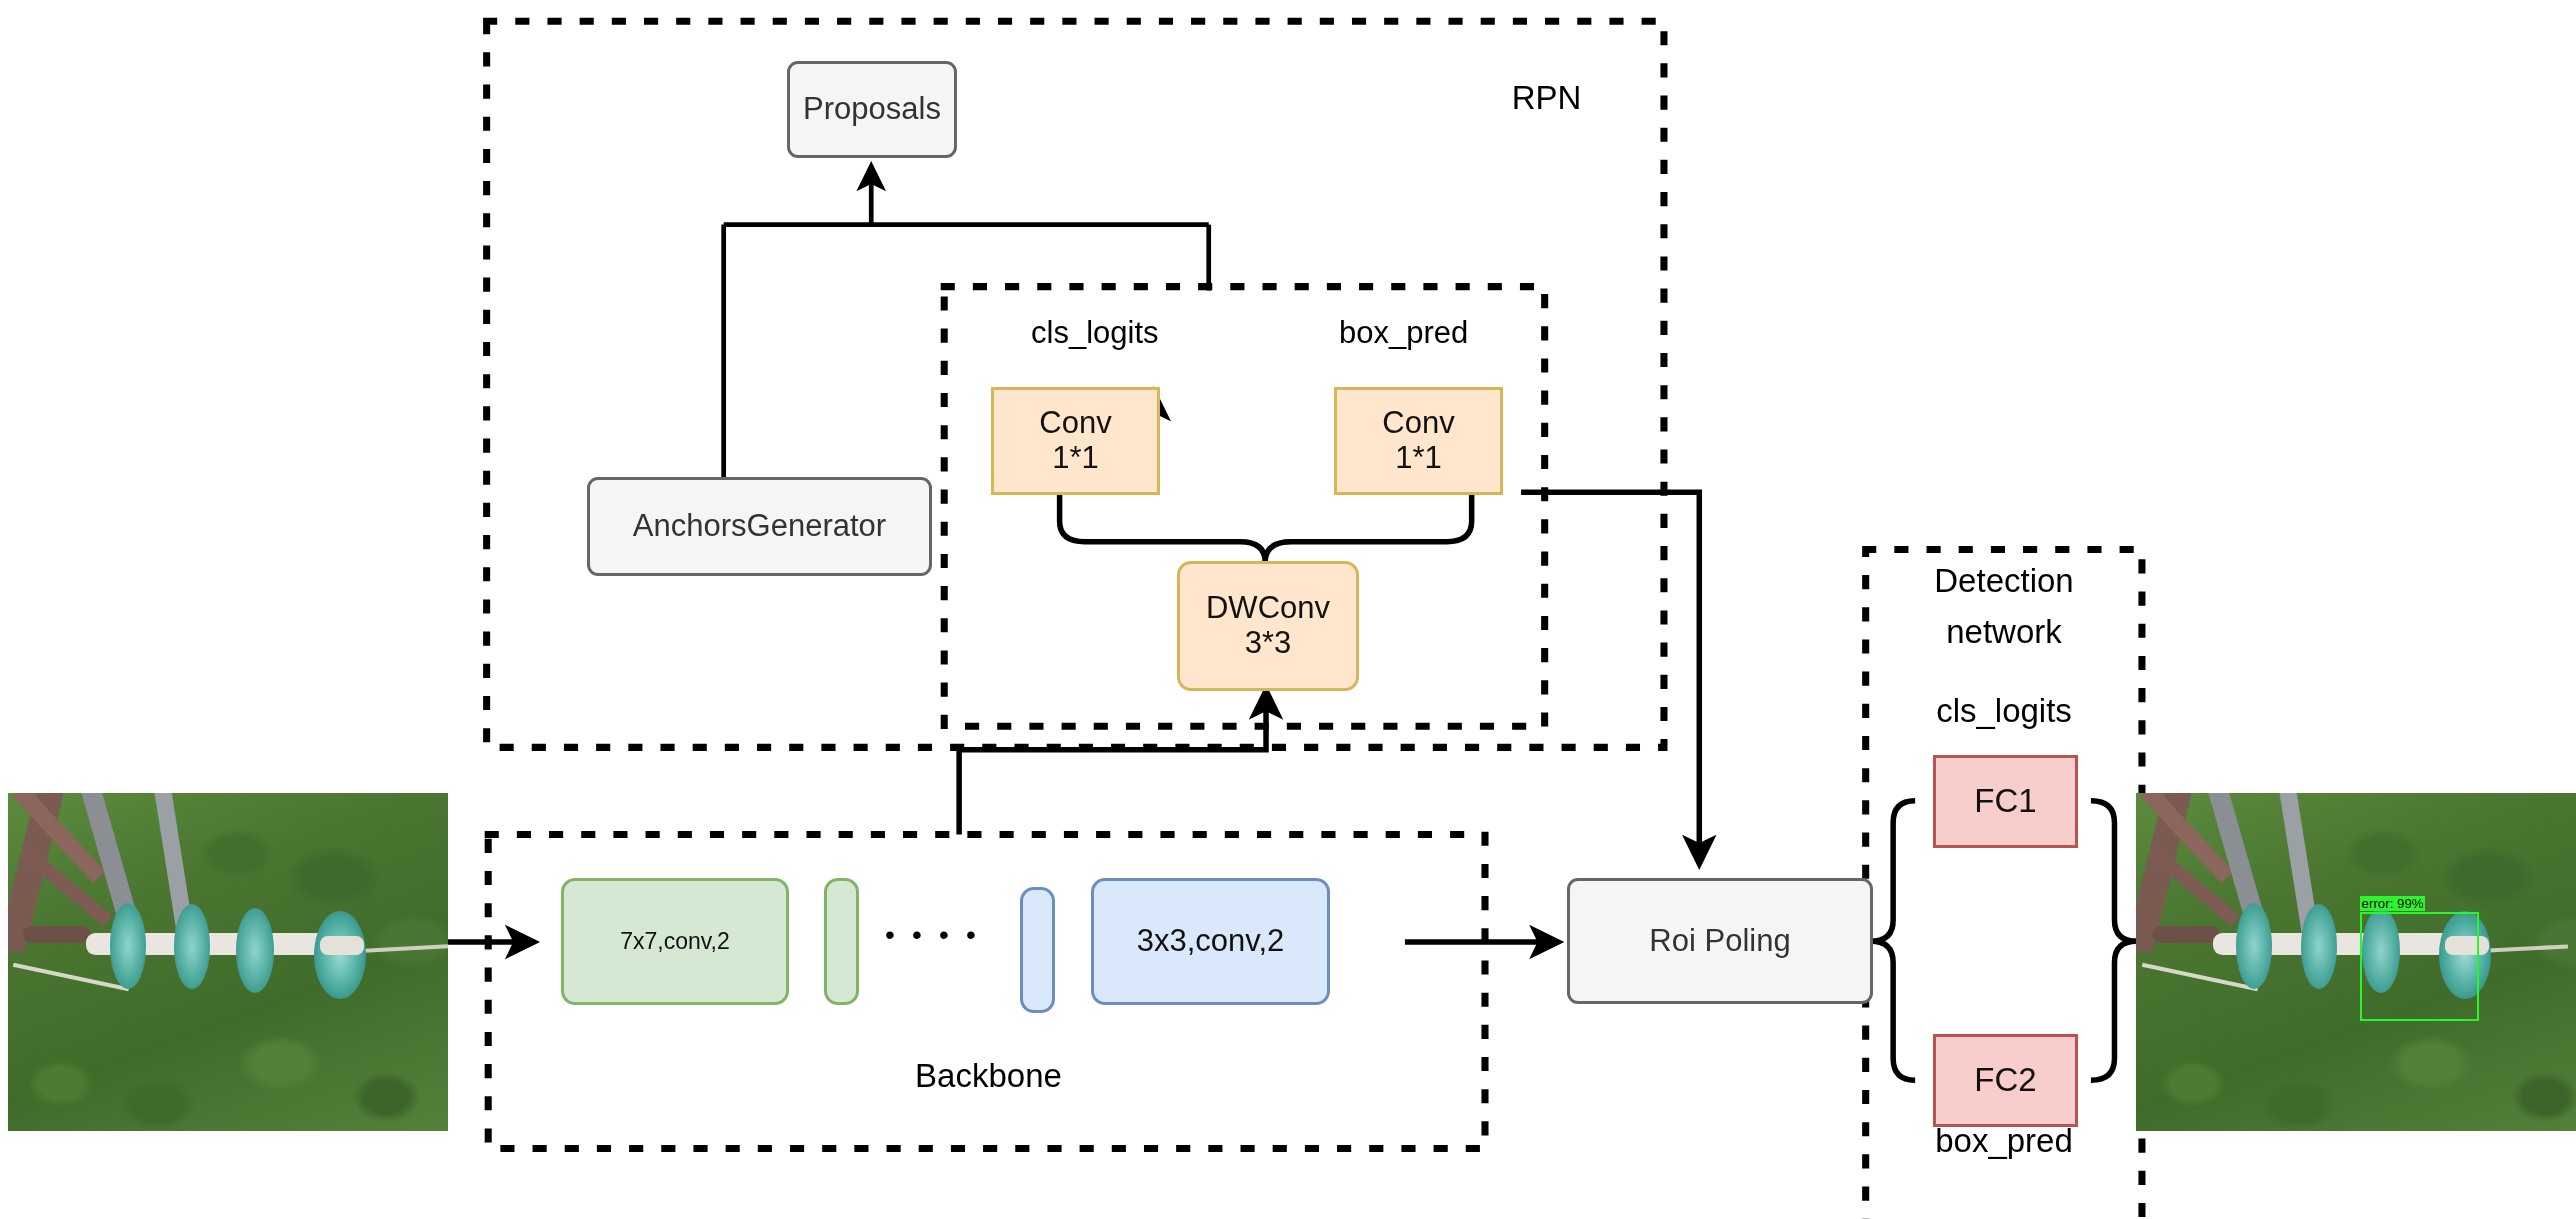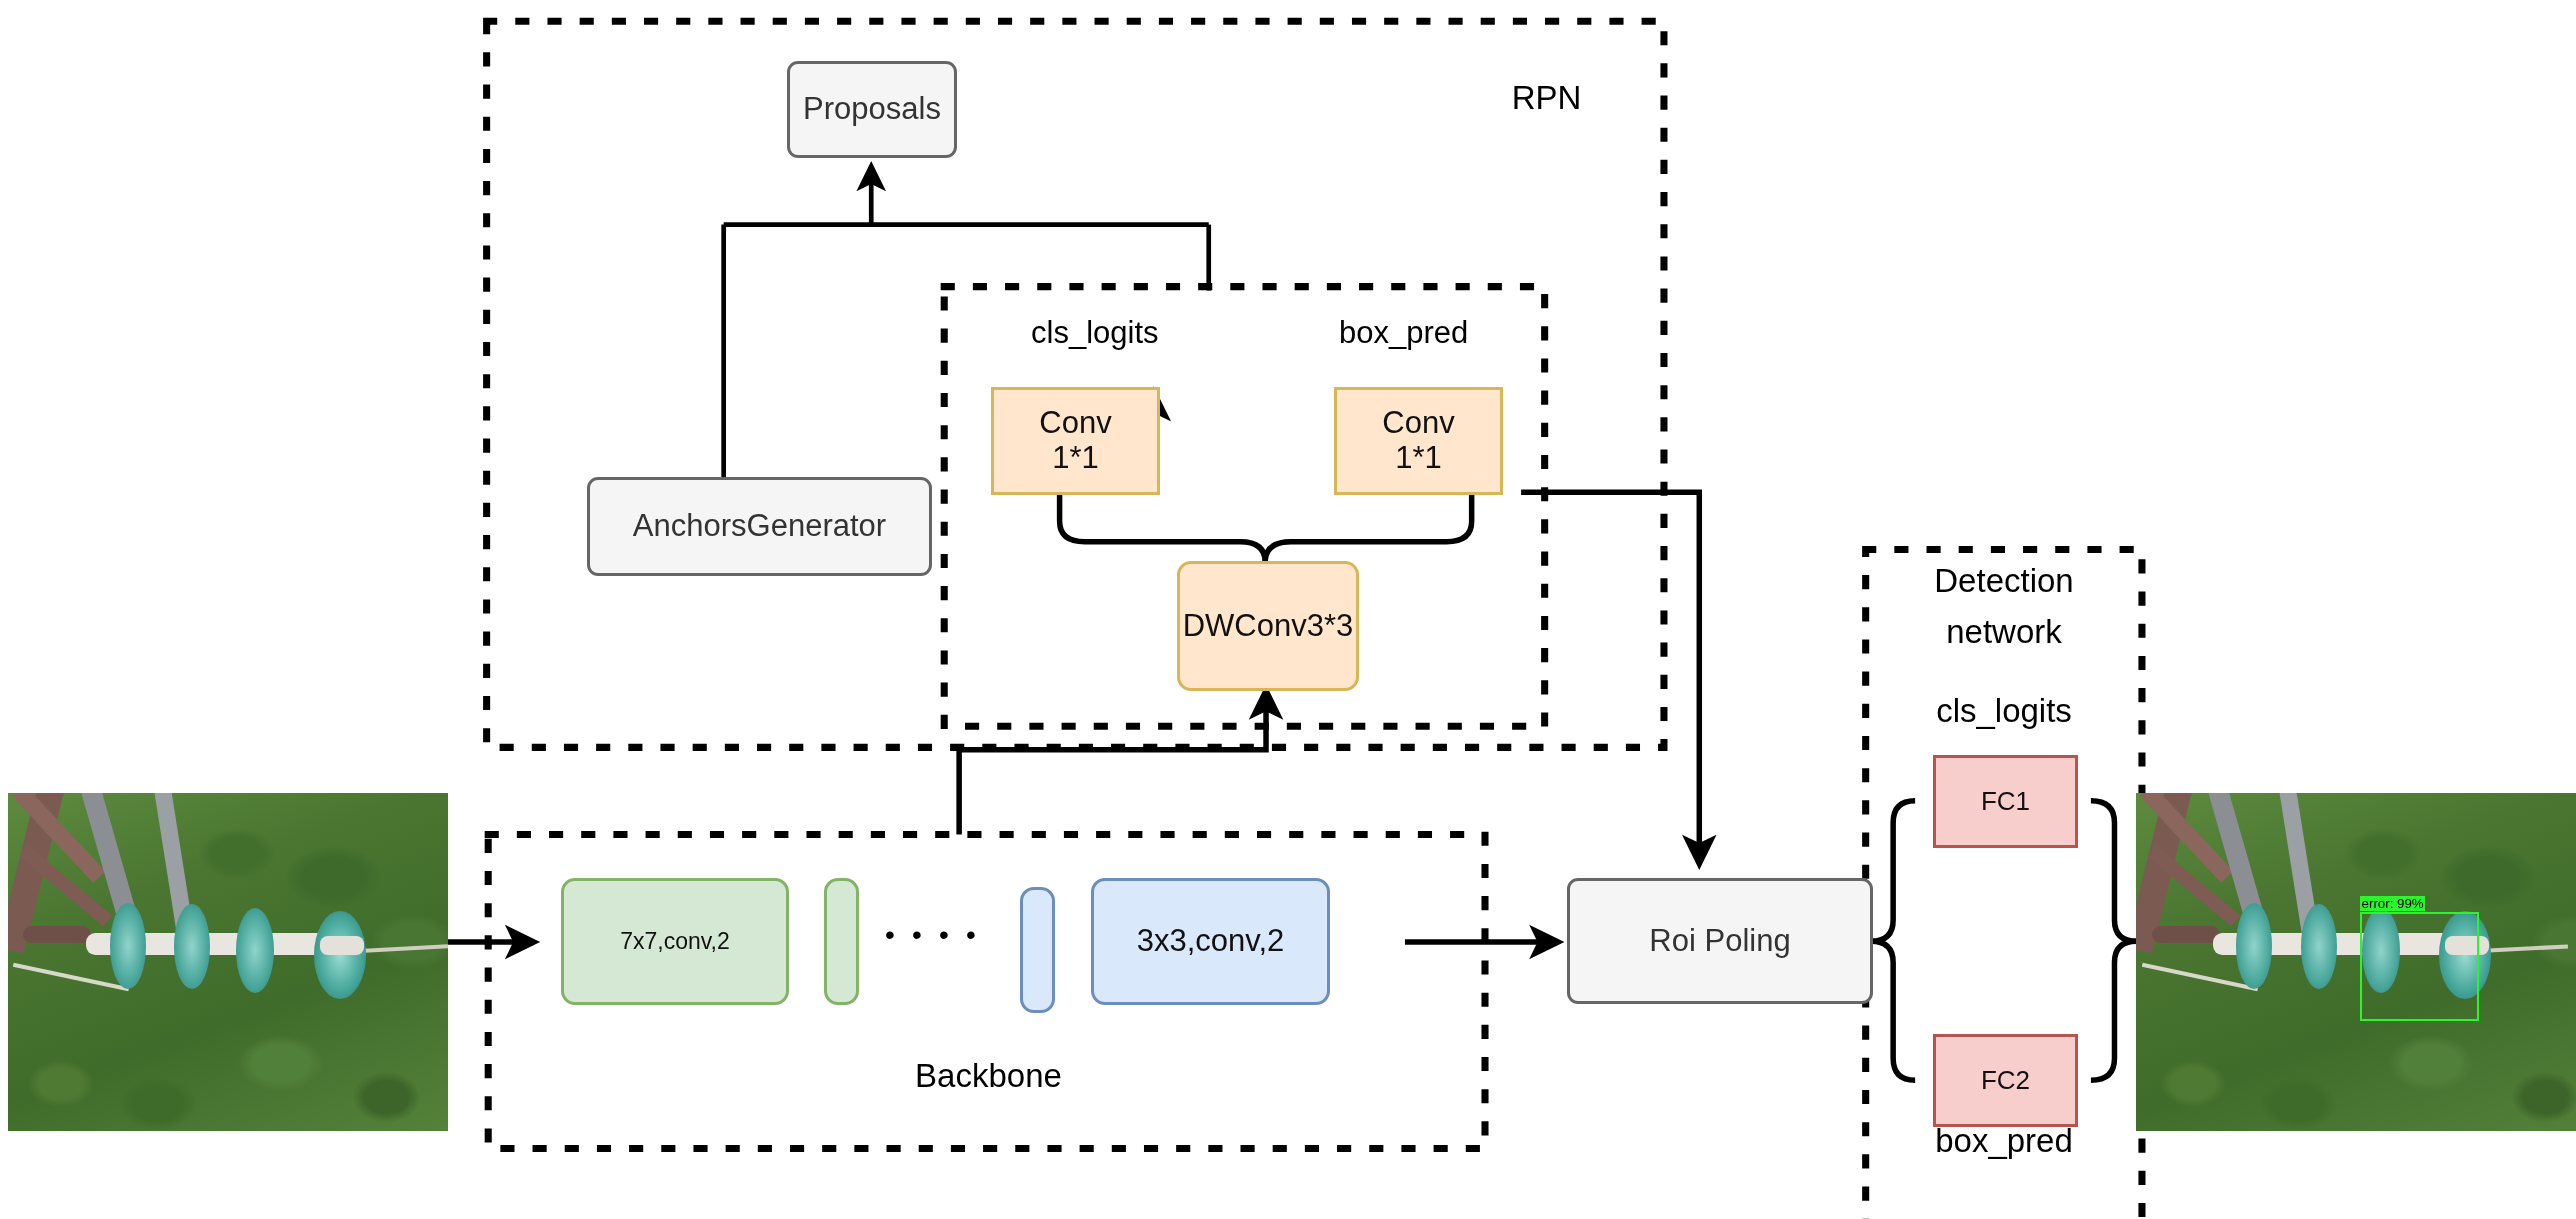--- a/index.html
+++ b/index.html
@@ -10,21 +10,21 @@
   .node{position:absolute;display:flex;align-items:center;justify-content:center;
         text-align:center;box-sizing:border-box;line-height:1.12;}
   .gray-node{background:#f5f5f5;border:3.1px solid #666666;border-radius:11px;
         color:#333333;font-size:31px;}
   .orange-node{background:#ffe6cc;border:3.1px solid #d6b656;color:#111111;font-size:31px;}
   .orange-node.rounded{border-radius:14px;}
   .green-node{background:#d5e8d4;border:3.1px solid #82b366;border-radius:14px;
         color:#111111;font-size:23px;}
   .blue-node{background:#dae8fc;border:3.1px solid #6c8ebf;border-radius:14px;
         color:#111111;font-size:31px;}
-  .pink-node{background:#f8cecc;border:3.1px solid #b85450;color:#111111;font-size:26px;}
+  .pink-node{background:#f8cecc;border:3.1px solid #b85450;color:#111111;font-size:33px;}
   .plain-label{position:absolute;color:#000000;font-size:31px;white-space:pre;
         line-height:1.22;}
   .group-title{position:absolute;color:#000000;font-size:33px;white-space:pre;
         text-align:center;line-height:1.22;}
   .photo{position:absolute;overflow:hidden;background:#3c5a2a;}
   .photo .sky,.photo .foliage,.photo .beam,.photo .disc,.photo .cap,
   .photo .wire,.photo .bbox,.photo .bboxlabel{position:absolute;}
   .bboxlabel{background:#2bf52b;color:#000;font-size:13.3px;padding:0 1.6px;
       font-family:"Liberation Sans",sans-serif;white-space:nowrap;line-height:1.15;}
 </style>
@@ -98,21 +98,21 @@
     <span>1*1</span>
   </div>
 
   <div class="node orange-node" style="left:1334px;top:387px;width:169px;height:108px;
               flex-direction:column;">
     <span>Conv</span>
     <span>1*1</span>
   </div>
 
   <div class="node orange-node rounded" style="left:1177px;top:561px;width:182px;height:130px;
-              flex-direction:row;">
+              flex-direction:column;">
     <span>DWConv</span>
     <span>3*3</span>
   </div>
 
   <div class="node green-node" style="left:561px;top:878px;width:228px;height:127px;">7x7,conv,2</div>
 
   <div class="node green-node" style="left:824px;top:878px;width:35px;height:127px;"></div>
 
   <div class="plain-label" style="left:885px;top:918px;letter-spacing:4.7px;font-size:28px;">• • • •</div>
 

